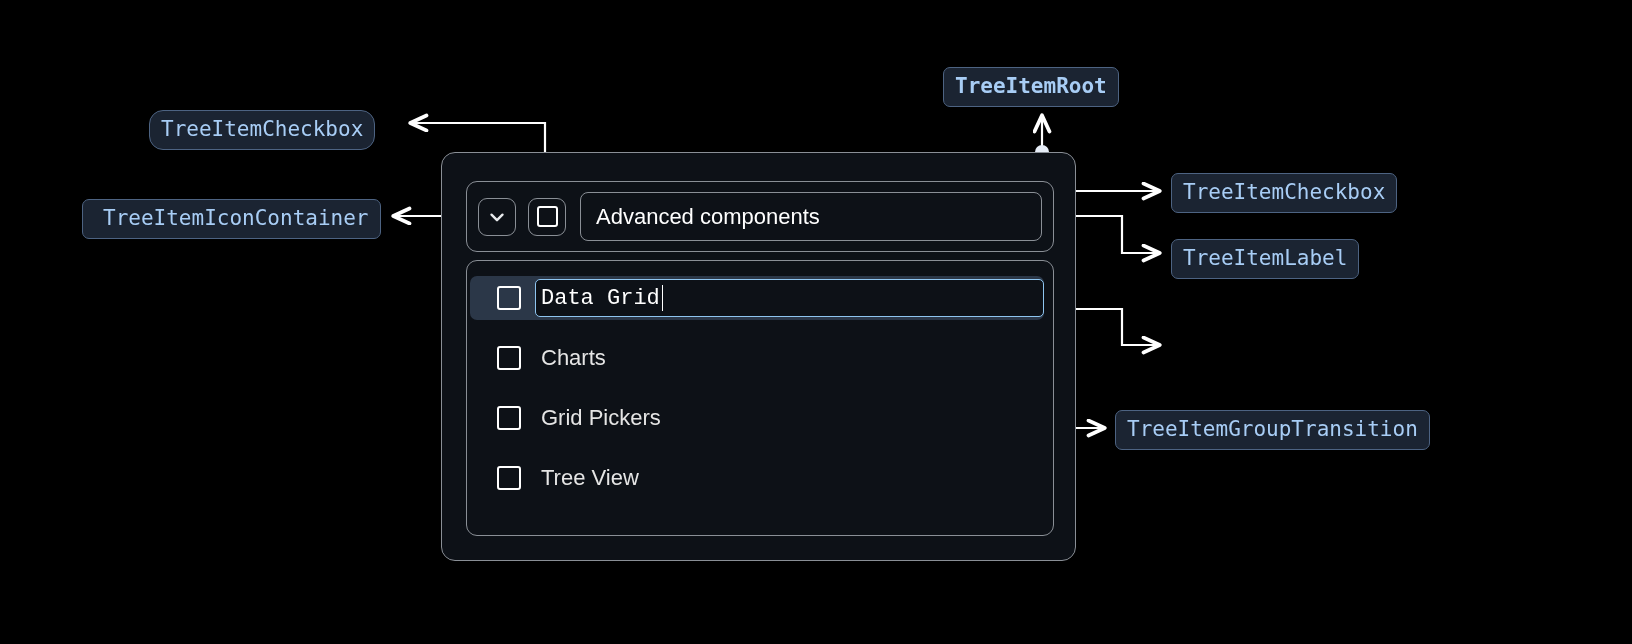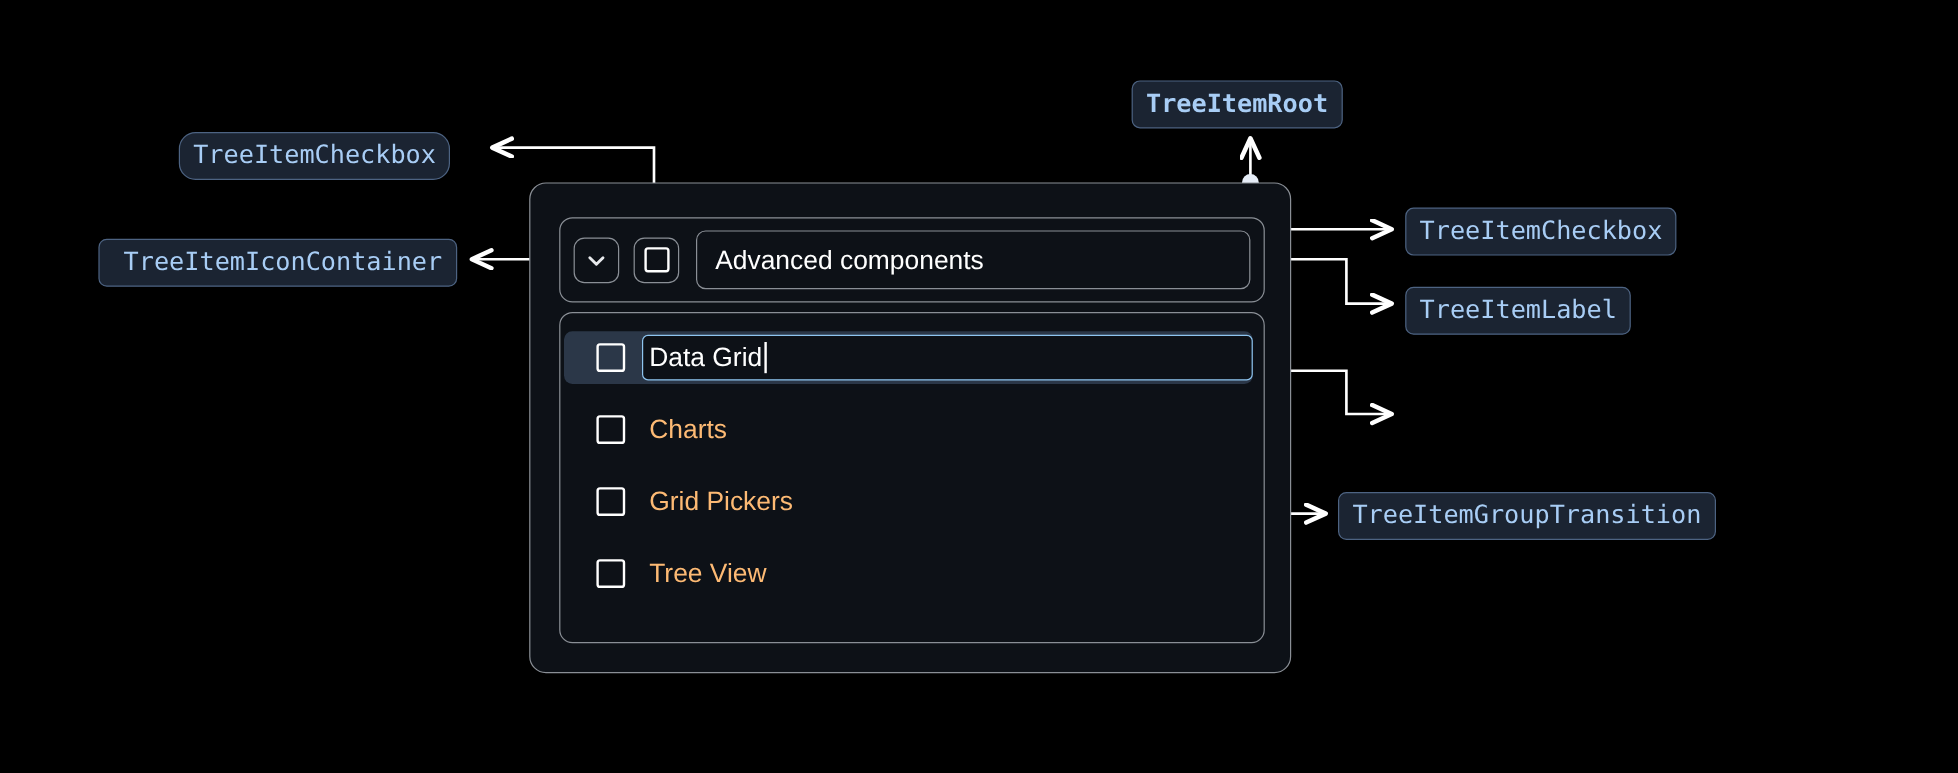--- a/index.html
+++ b/index.html
@@ -170,21 +170,21 @@
     height: 24px;
     box-sizing: border-box;
     border: 2.5px solid #ffffff;
     border-radius: 3px;
     flex: 0 0 auto;
     background: transparent;
   }
 
   .child-label {
     margin-left: 20px;
-    color: #fdba74;
+    color: #e5e5e5;
     font-size: 22px;
     font-family: "Liberation Sans", sans-serif;
     white-space: nowrap;
   }
 
   .label-input {
     margin-left: 14px;
     flex: 1 1 auto;
     height: 38px;
     box-sizing: border-box;
@@ -192,21 +192,21 @@
     border: 1.5px solid #8ec5f0;
     border-radius: 5px;
     display: flex;
     align-items: center;
     padding-left: 5px;
     margin-right: 0px;
   }
   .label-input .txt {
     color: #ffffff;
     font-size: 22px;
-    font-family: Liberation Sans, sans-serif;
+    font-family: Liberation Mono, monospace;
     white-space: nowrap;
   }
   .caret {
     display: inline-block;
     width: 1.5px;
     height: 26px;
     background: #ffffff;
     margin-left: 2px;
   }
 </style>

